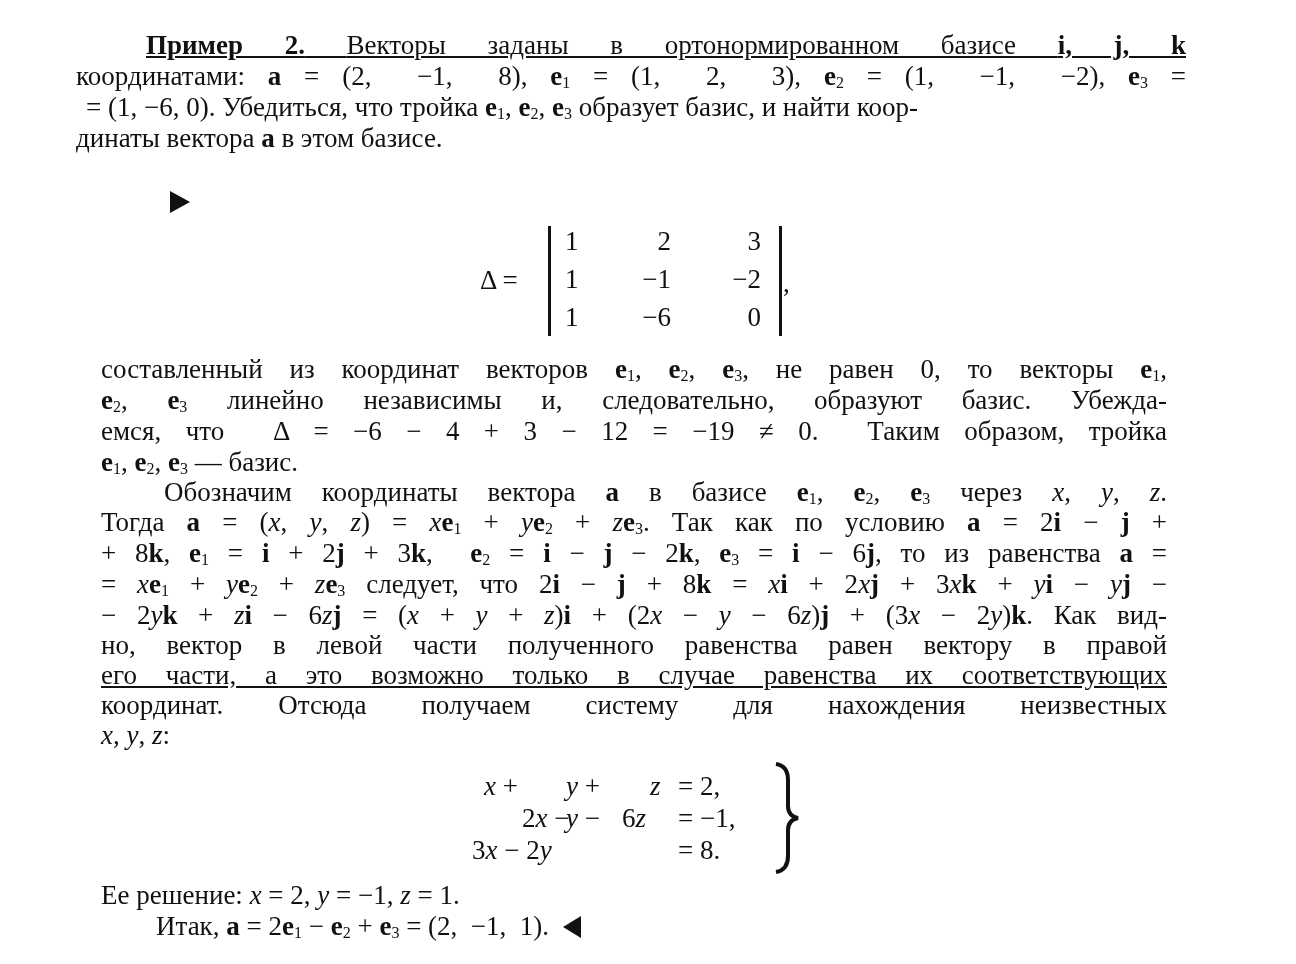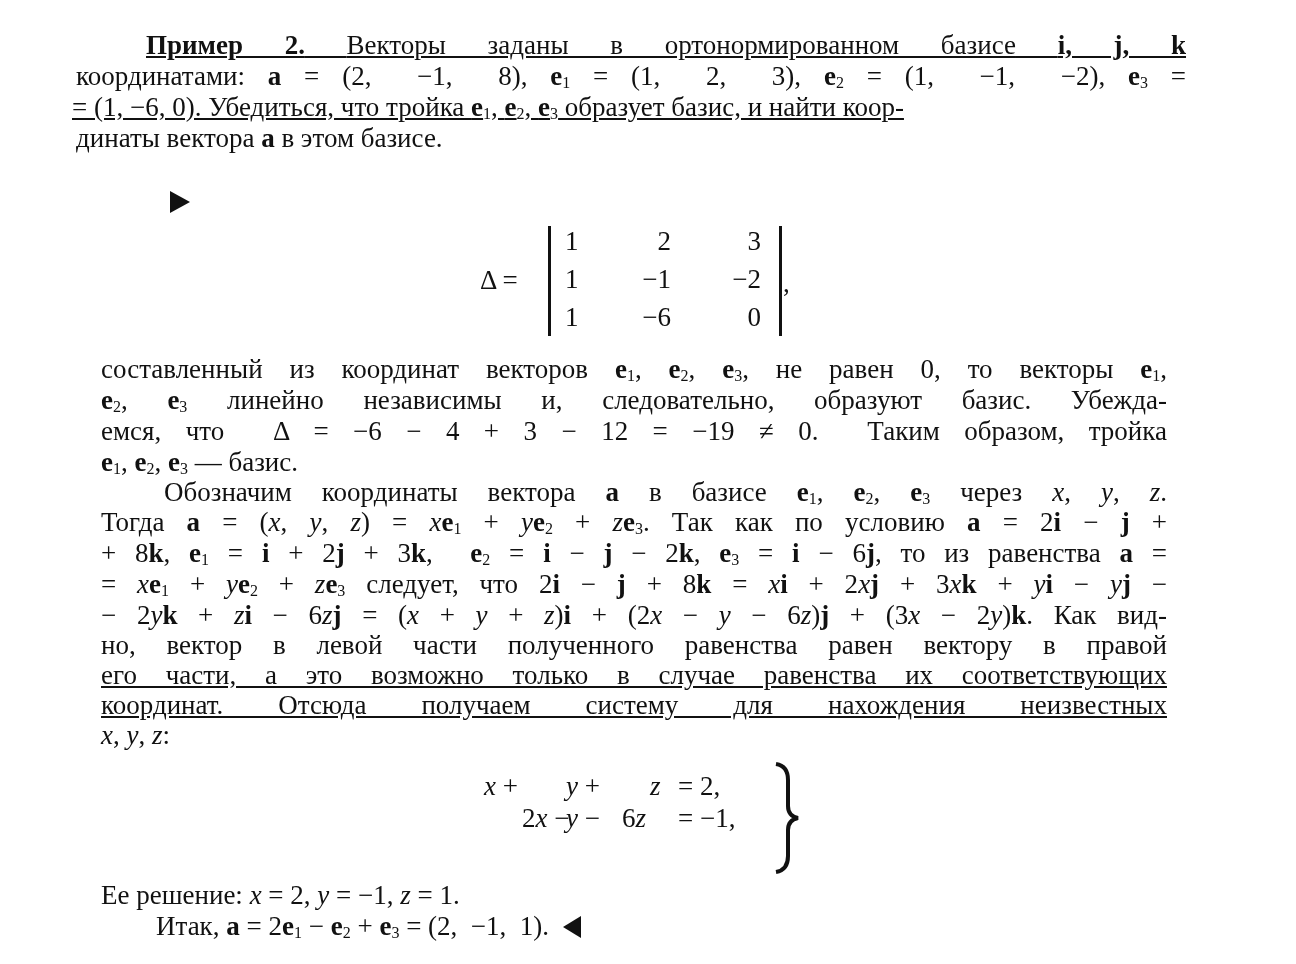--- a/index.html
+++ b/index.html
@@ -31,21 +31,21 @@
   <span>Векторы заданы в ортонормированном базисе</span>
   <b>i, j, k</b>
 </div>
 <div class="ln j" style="left:76px; top:61px; width:1110px;">
   <span>координатами:</span>
   <span><b>a</b> = (2, &nbsp;−1, &nbsp;8),</span>
   <span><b>e</b><sub>1</sub> = (1, &nbsp;2, &nbsp;3),</span>
   <span><b>e</b><sub>2</sub> = (1, &nbsp;−1, &nbsp;−2),</span>
   <span><b>e</b><sub>3</sub> =</span>
 </div>
-<div class="ln" style="left:72px; top:92px; width:1110px;text-decoration:underline;">
+<div class="ln" style="left:86px; top:92px; width:1110px;">
   = (1, −6, 0). Убедиться, что тройка <b>e</b><sub>1</sub>, <b>e</b><sub>2</sub>, <b>e</b><sub>3</sub> образует базис, и найти коор-
 </div>
 <div class="ln" style="left:76px; top:123px;">
   динаты вектора <b>a</b> в этом базисе.
 </div>
 
 <div class="ln" style="left:170px; top:186px;">
   <span class="tri-r"></span>
 </div>
 
@@ -96,40 +96,44 @@
 </div>
 <div class="ln j" style="left:101px; top:600px; width:1066px;">
   − 2<i>y</i><b>k</b> + <i>z</i><b>i</b> − 6<i>z</i><b>j</b> = (<i>x</i> + <i>y</i> + <i>z</i>)<b>i</b> + (2<i>x</i> − <i>y</i> − 6<i>z</i>)<b>j</b> + (3<i>x</i> − 2<i>y</i>)<b>k</b>. Как вид-
 </div>
 <div class="ln j" style="left:101px; top:630px; width:1066px;">
   но, вектор в левой части полученного равенства равен вектору в правой
 </div>
 <div class="ln j" style="left:101px; top:660px; width:1066px;text-decoration:underline;">
   его части, а это возможно только в случае равенства их соответствующих
 </div>
-<div class="ln j" style="left:101px; top:690px; width:1066px;text-decoration:underline;">
+<div class="ln j" style="left:101px; top:690px; width:1066px;">
   координат. Отсюда получаем систему для нахождения неизвестных
 </div>
 <div class="ln" style="left:101px; top:720px;">
   <i>x</i>, <i>y</i>, <i>z</i>:
 </div>
 
 <div class="sys">
   <div class="r">
     <span style="left:14px;"><i>x</i> +</span>
     <span style="left:96px;"><i>y</i> +</span>
     <span style="left:180px;"><i>z</i></span>
     <span style="left:208px;">= 2,</span>
   </div>
   <div class="r">
     <span style="left:14px;margin-left:38px;">2<i>x</i> −</span>
     <span style="left:96px;"><i>y</i> −</span>
     <span style="left:152px;">6<i>z</i></span>
     <span style="left:208px;">= −1,</span>
   </div>
+  <div class="r">
+    <span style="left:2px;">3<i>x</i> − 2<i>y</i></span>
+    <span style="left:208px;">= 8.</span>
+  </div>
 </div>
 <svg class="brace" viewBox="0 0 30 112">
   <path d="M4 2 Q16 4 16 18 L16 44 Q16 54 26 56 Q16 58 16 68 L16 94 Q16 108 4 110" fill="none" stroke="#111" stroke-width="4"></path>
 </svg>
 
 <div class="ln" style="left:101px; top:880px;">
   Ее решение: <i>x</i> = 2, <i>y</i> = −1, <i>z</i> = 1.
 </div>
 <div class="ln" style="left:156px; top:911px;text-align:center;">
   Итак, <b>a</b> = 2<b>e</b><sub>1</sub> − <b>e</b><sub>2</sub> + <b>e</b><sub>3</sub> = (2, &nbsp;−1, &nbsp;1).<span class="tri-l"></span>

